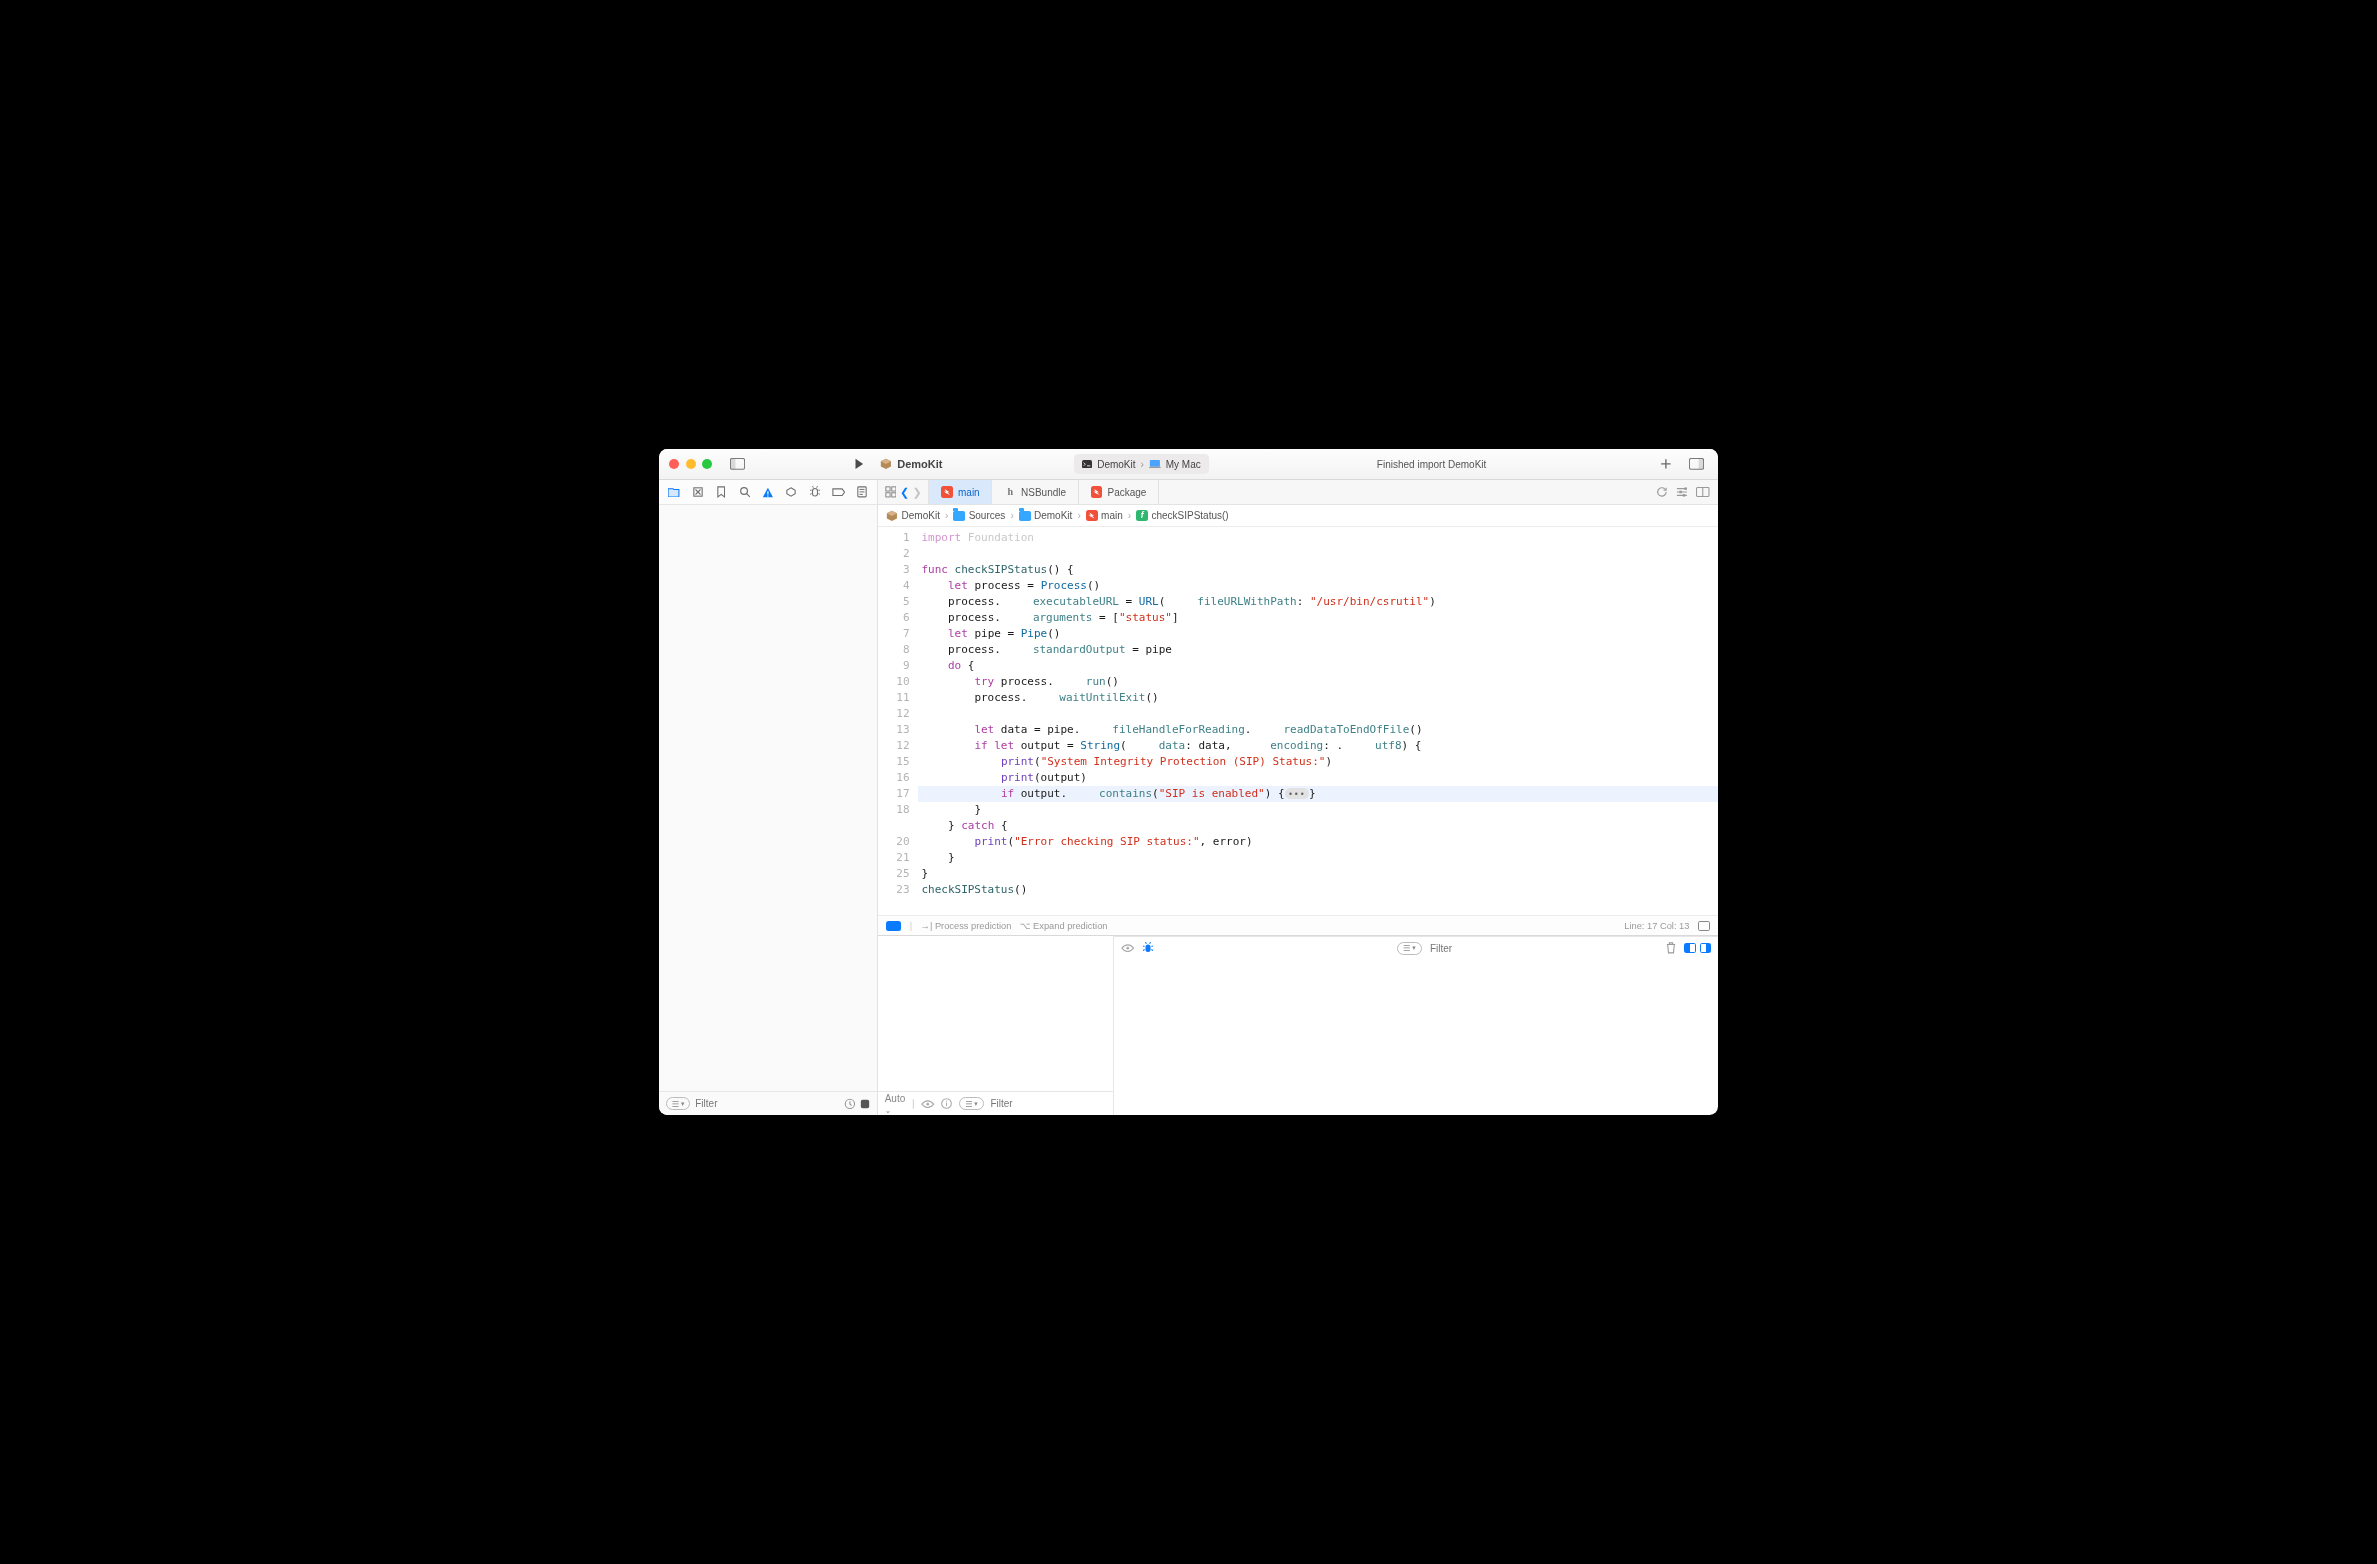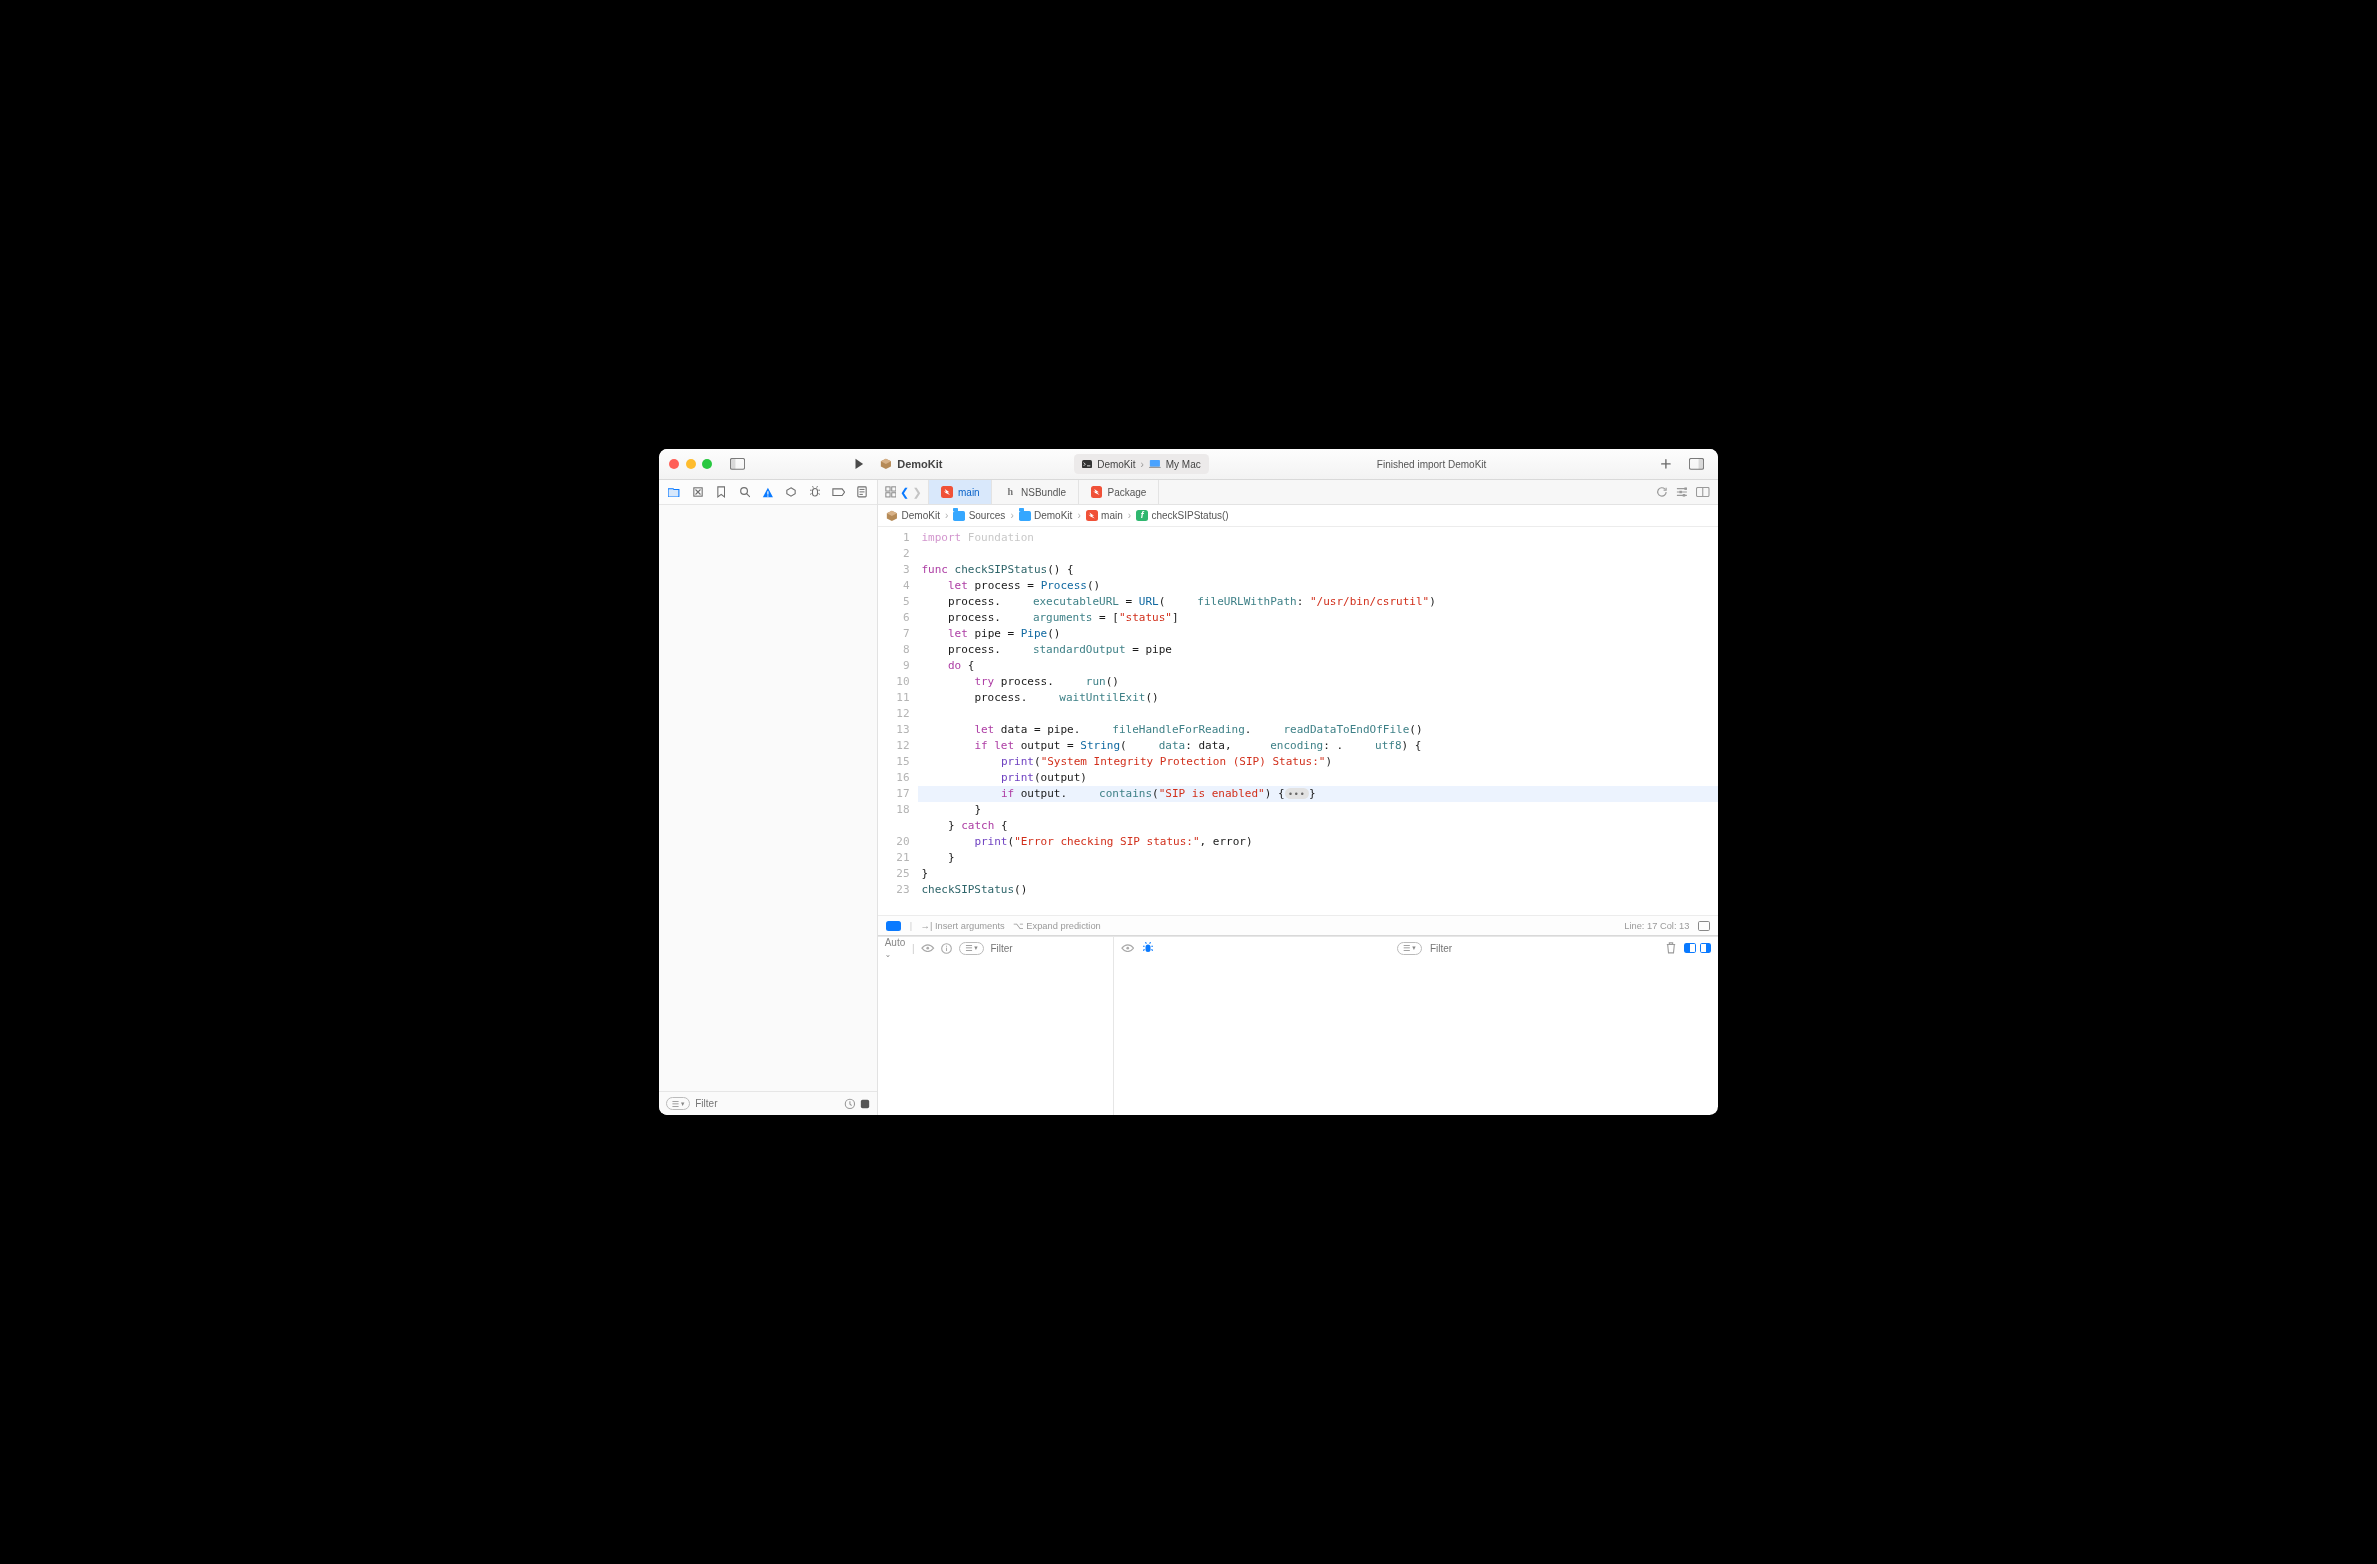--- a/index.html
+++ b/index.html
@@ -201,21 +201,21 @@
   
   .debug {
     height: 180px;
     border-top: 0.8px solid #d9d9d9;
     display: flex;
   }
   .debug-left {
     width: 236px;
     border-right: 0.8px solid #e6e6e6;
     display: flex;
-    flex-direction: row;
+    flex-direction: column;
   }
   .debug-left-body { flex: 1; }
   .debug-left-foot {
     height: 23.6px; border-top: 0.8px solid #e6e6e6;
     display:flex; align-items:center; padding:0 6.7px; gap:6.7px; color:#888; font-size:10px;
   }
   .debug-left-foot input { flex:1; border:none; background:transparent; outline:none; font-size:10px; }
   .debug-right { flex:1; display:flex; flex-direction:column; }
   .console {
     flex:1; padding:8.4px 10px;
@@ -495,21 +495,21 @@
               <div class="ln">21</div>
               <div class="ln">25</div>
               <div class="ln">23</div>
             </div>
           <div class="code" id="code"><div class="row" style="opacity: 0.55;"><span class="kw-pink">import</span><span class="op"> </span><span class="dim">Foundation</span></div><div class="row">&nbsp;</div><div class="row"><span class="kw-pink">func</span><span class="op"> </span><span class="name-teal">checkSIPStatus</span><span class="op">() {</span></div><div class="row">    <span class="kw-pink">let</span><span class="op"> process = </span><span class="kw-blue">Process</span><span class="op">()</span></div><div class="row">    <span class="op">process.</span><span class="fn-teal">executableURL</span><span class="op"> = </span><span class="kw-blue">URL</span><span class="op">(</span><span class="fn-teal">fileURLWithPath</span><span class="op">: </span><span class="str">"/usr/bin/csrutil"</span><span class="op">)</span></div><div class="row">    <span class="op">process.</span><span class="fn-teal">arguments</span><span class="op"> = [</span><span class="str">"status"</span><span class="op">]</span></div><div class="row">    <span class="kw-pink">let</span><span class="op"> pipe = </span><span class="kw-blue">Pipe</span><span class="op">()</span></div><div class="row">    <span class="op">process.</span><span class="fn-teal">standardOutput</span><span class="op"> = pipe</span></div><div class="row">    <span class="kw-pink">do</span><span class="op"> {</span></div><div class="row">        <span class="kw-pink">try</span><span class="op"> process.</span><span class="fn-teal">run</span><span class="op">()</span></div><div class="row">        <span class="op">process.</span><span class="fn-teal">waitUntilExit</span><span class="op">()</span></div><div class="row">&nbsp;</div><div class="row">        <span class="kw-pink">let</span><span class="op"> data = pipe.</span><span class="fn-teal">fileHandleForReading</span><span class="op">.</span><span class="fn-teal">readDataToEndOfFile</span><span class="op">()</span></div><div class="row">        <span class="kw-pink">if</span><span class="op"> </span><span class="kw-pink">let</span><span class="op"> output = </span><span class="kw-blue">String</span><span class="op">(</span><span class="fn-teal">data</span><span class="op">: data, </span><span class="fn-teal">encoding</span><span class="op">: .</span><span class="fn-teal">utf8</span><span class="op">) {</span></div><div class="row">            <span class="fn-purple">print</span><span class="op">(</span><span class="str">"System Integrity Protection (SIP) Status:"</span><span class="op">)</span></div><div class="row">            <span class="fn-purple">print</span><span class="op">(output)</span></div><div class="row hi">            <span class="kw-pink">if</span><span class="op"> output.</span><span class="fn-teal">contains</span><span class="op">(</span><span class="str">"SIP is enabled"</span><span class="op">) {</span><span class="fold-pill">•••</span><span class="op">}</span></div><div class="row">        <span class="op">}</span></div><div class="row">    <span class="op">} </span><span class="kw-pink">catch</span><span class="op"> {</span></div><div class="row">        <span class="fn-purple">print</span><span class="op">(</span><span class="str">"Error checking SIP status:"</span><span class="op">, error)</span></div><div class="row">    <span class="op">}</span></div><div class="row"><span class="op">}</span></div><div class="row"><span class="name-teal">checkSIPStatus</span><span class="op">()</span></div></div>
         </div>
 
         <div class="editor-status">
           <span class="blue-pill"></span>
           <span style="color:#ccc">|</span>
-          <span>→| <span>Insert arguments</span></span>
+          <span>→| <span>Process prediction</span></span>
           <span>⌥ <span>Expand prediction</span></span>
           <span class="sp"></span>
           <span>Line: 17  Col: 13</span>
           <span class="box"></span>
         </div>
 
         <div class="debug">
           <div class="debug-left">
             <div class="debug-left-body"></div>
             <div class="debug-left-foot">

